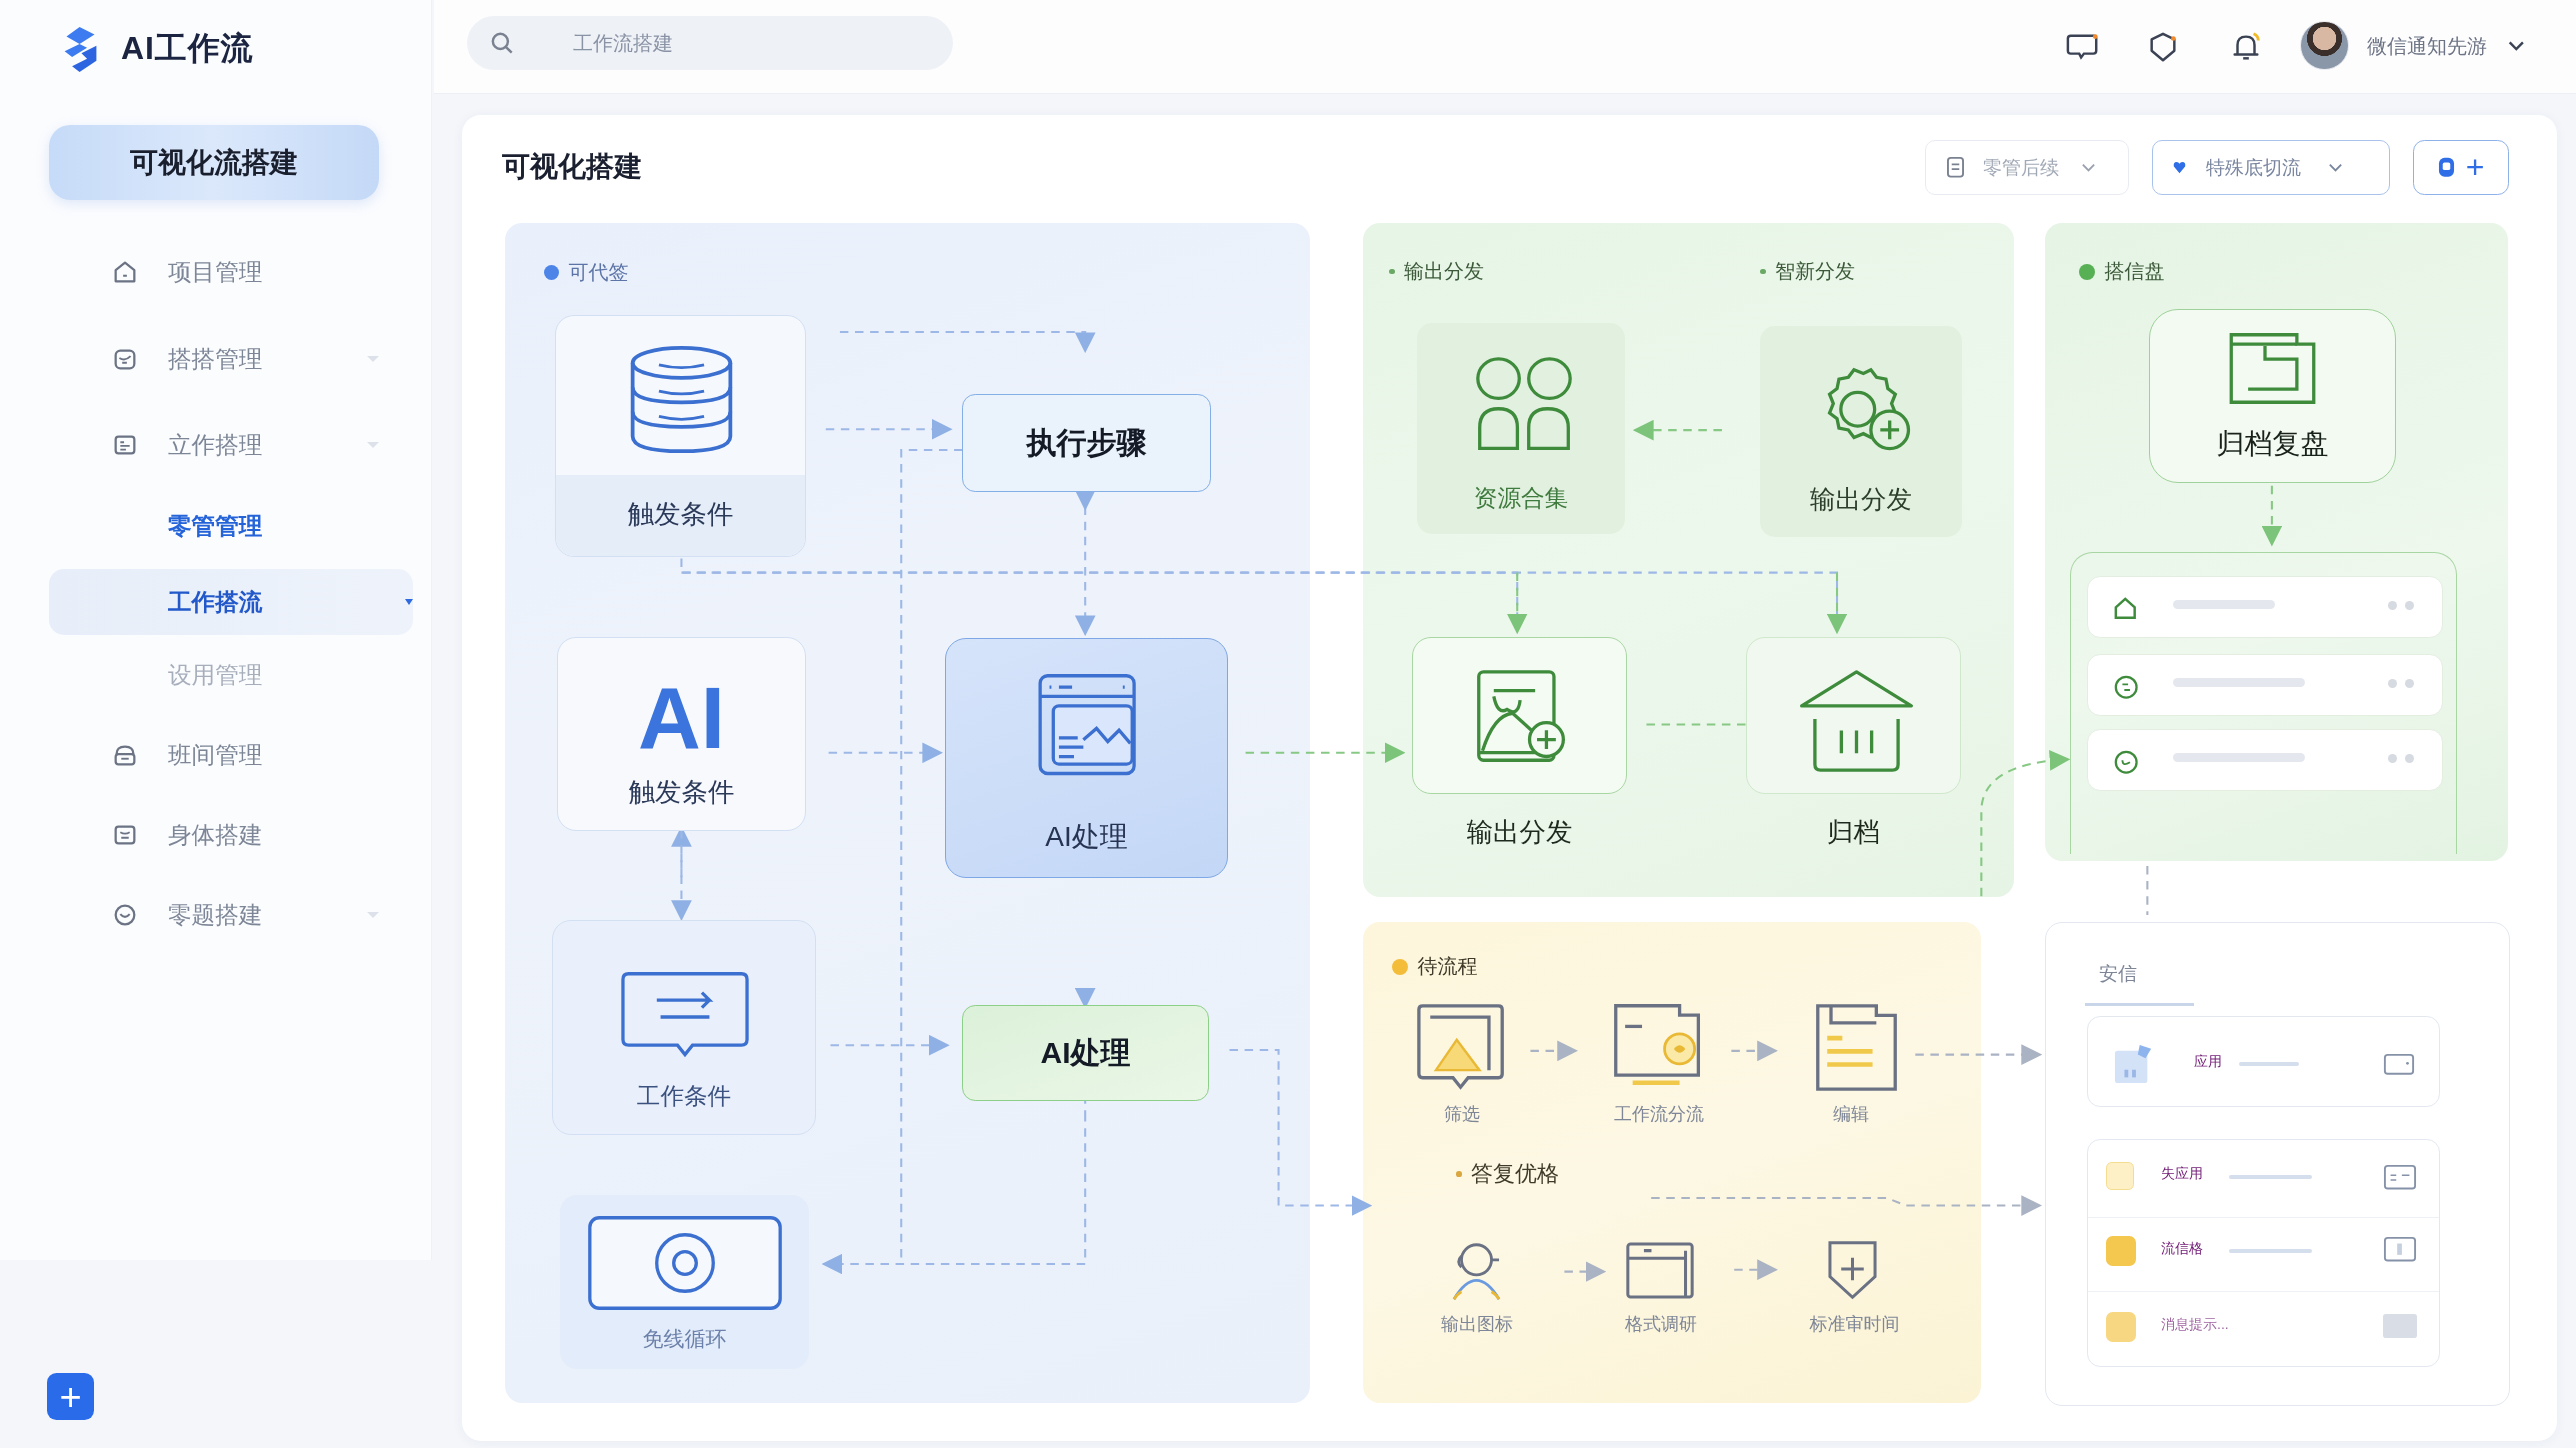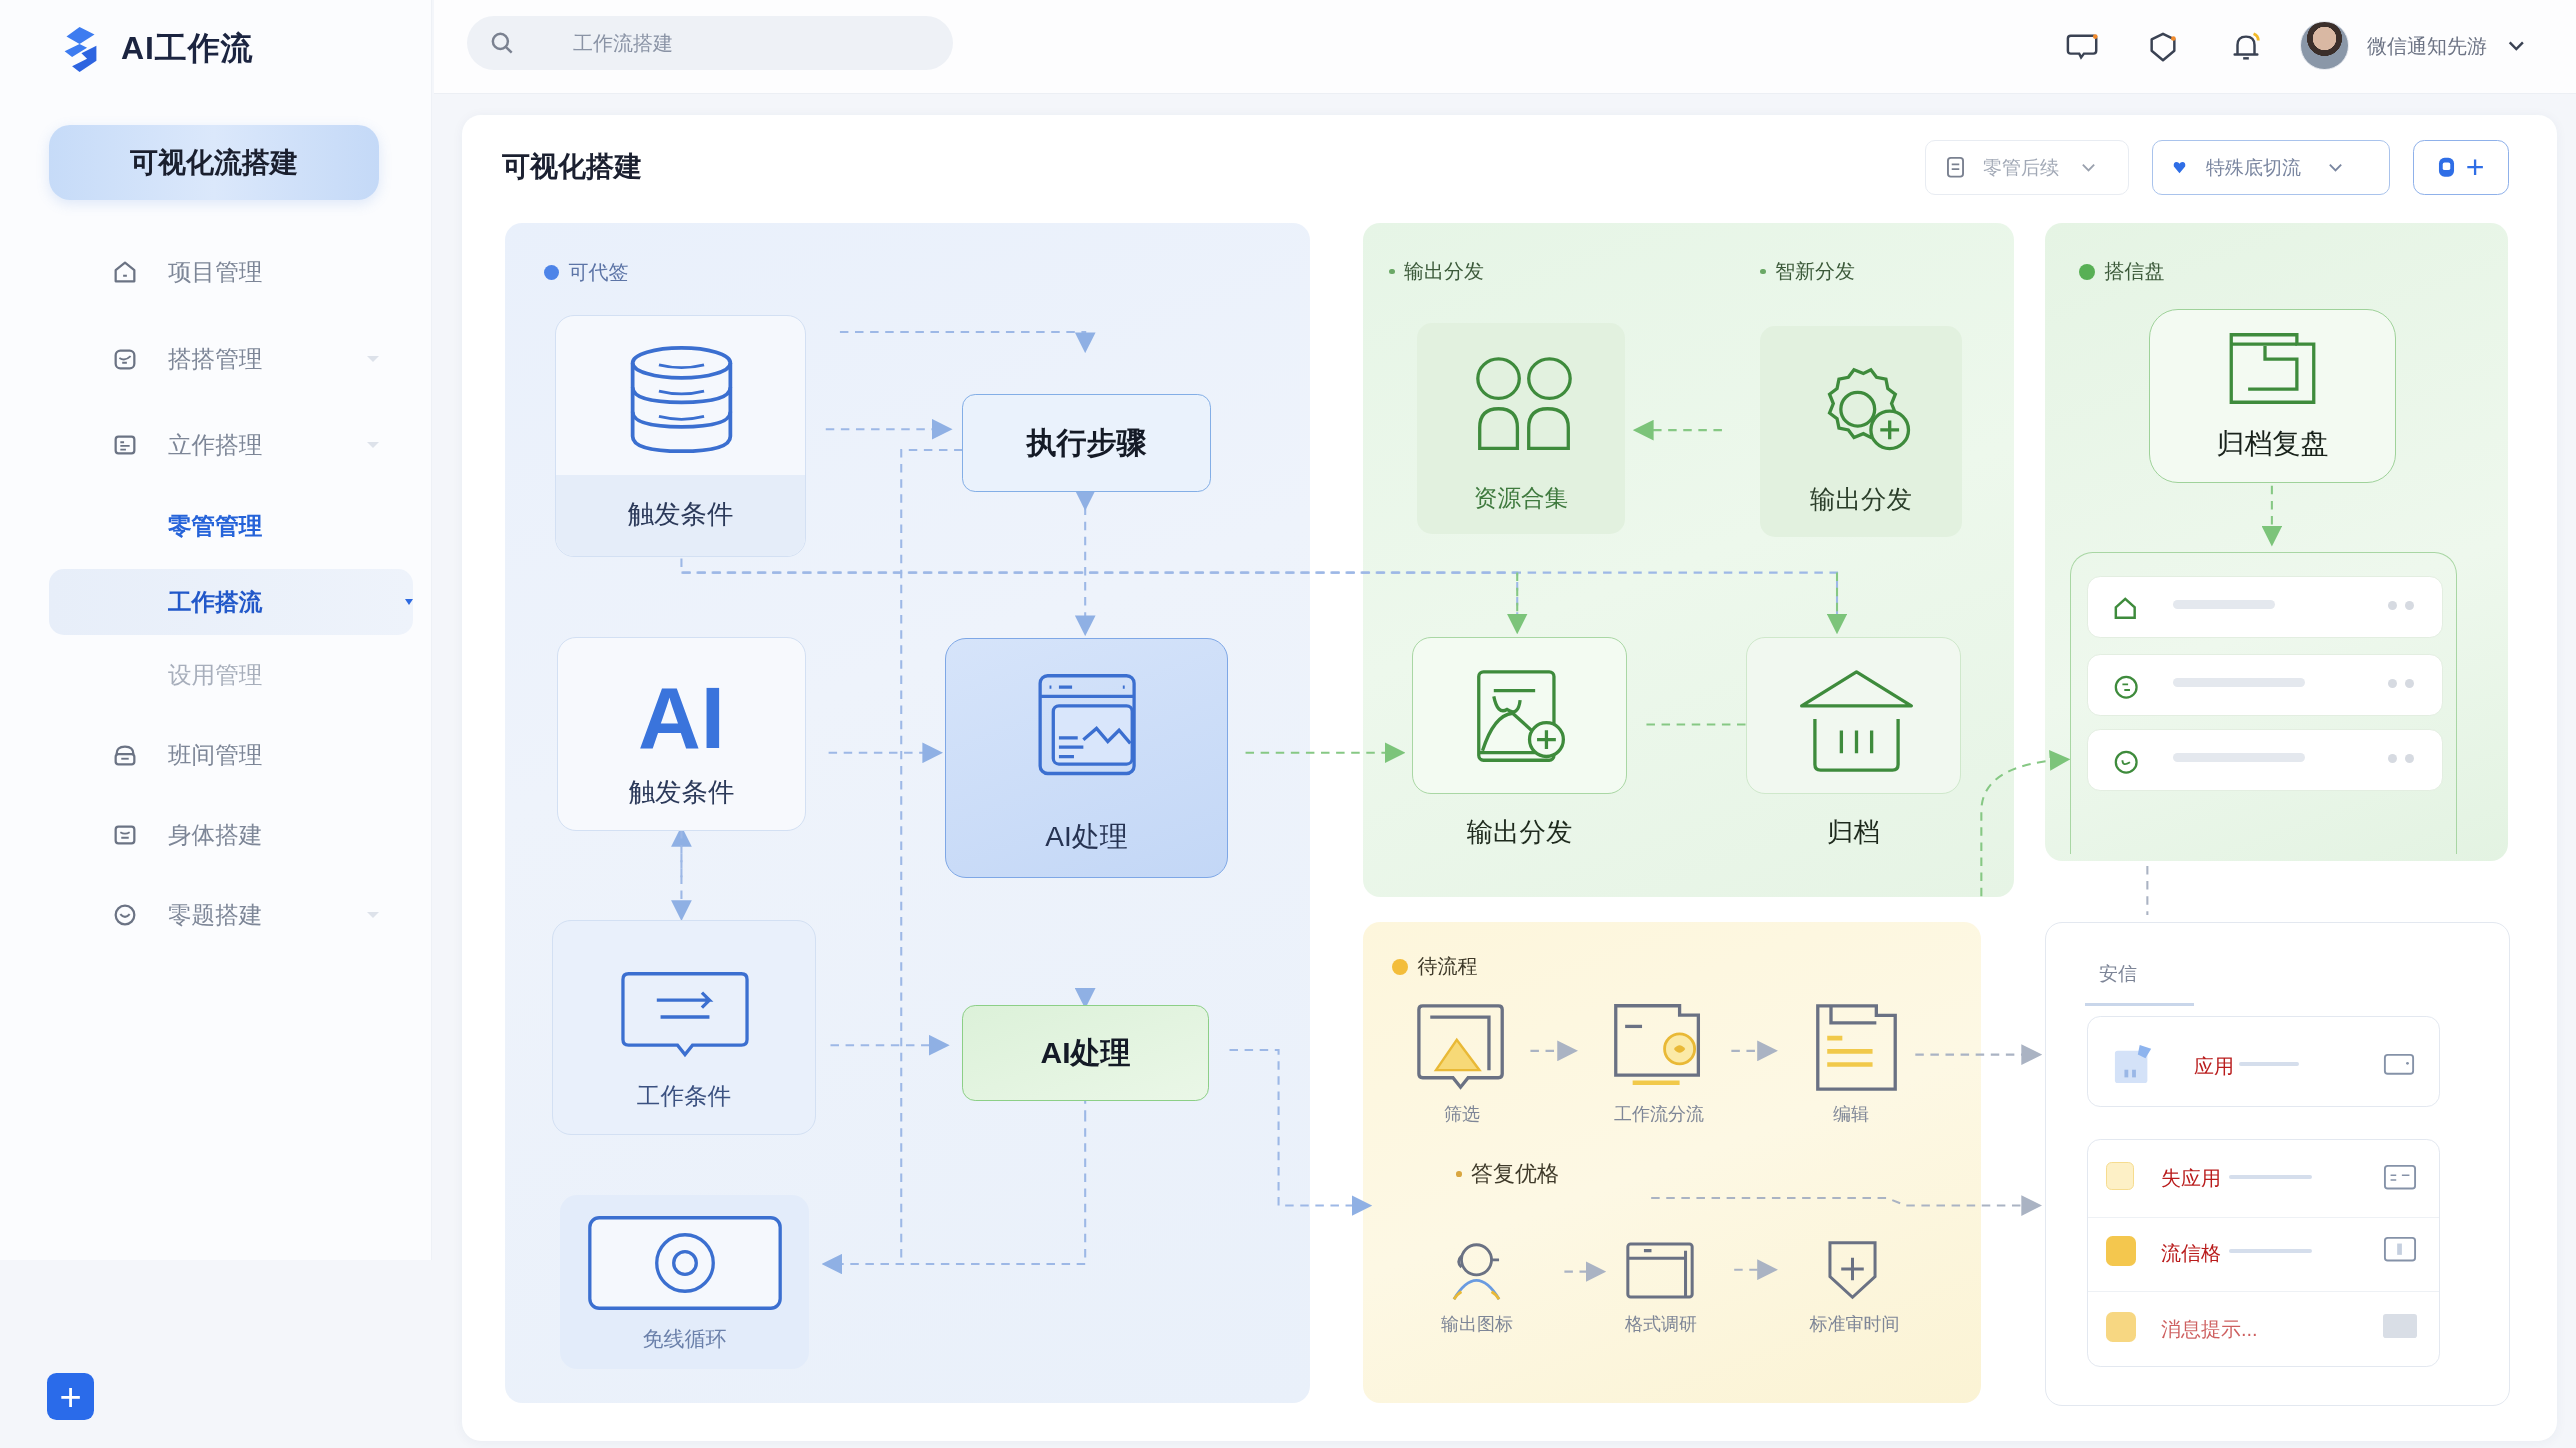--- a/index.html
+++ b/index.html
@@ -44,21 +44,21 @@
 .node{position:absolute;border-radius:19px;display:flex;flex-direction:column;align-items:center}
 .node .n-label{position:absolute;left:0;right:0;text-align:center}
 .nb{background:#f5f8fd;border:1.9px solid #d3e0f3}
 .ng{background:#f3fbf2;border:1.9px solid #a9d7a4}
 .svgabs{position:absolute;left:0;top:0;pointer-events:none}
 .list-row{position:absolute;left:2087px;width:356px;height:62px;background:#fff;border:1.9px solid #e3eee1;border-radius:13.2px}
 .list-row .bar{position:absolute;left:85px;top:22.6px;height:9.4px;border-radius:4.7px;background:#e4e8ee}
 .list-row .dots{position:absolute;right:28px;top:23.6px;display:flex;gap:7.5px}
 .list-row .dots i{width:9.4px;height:9.4px;border-radius:50%;background:#d6dae1;display:block}
 .y-item{position:absolute;text-align:center;font-size:18px;color:#7e8697}
-.w-row-label{position:absolute;font-size:20px;color:#b91c1c}
+.w-row-label{position:absolute;font-size:14px;color:#701a75}
 </style>
 </head>
 <body>
 
 <div id="sidebar">
   <div class="logo">
     <svg width="43" height="49" viewBox="0 0 46 52">
       <path d="M22 2 L38 10 L22 20 L30 24 L14 34 L6 28 L22 20 L8 12 Z" fill="#3d7cf0"></path>
       <path d="M24 30 L40 22 L40 38 L22 50 L14 44 L30 36 Z" fill="#2d64e0"></path>
     </svg>

